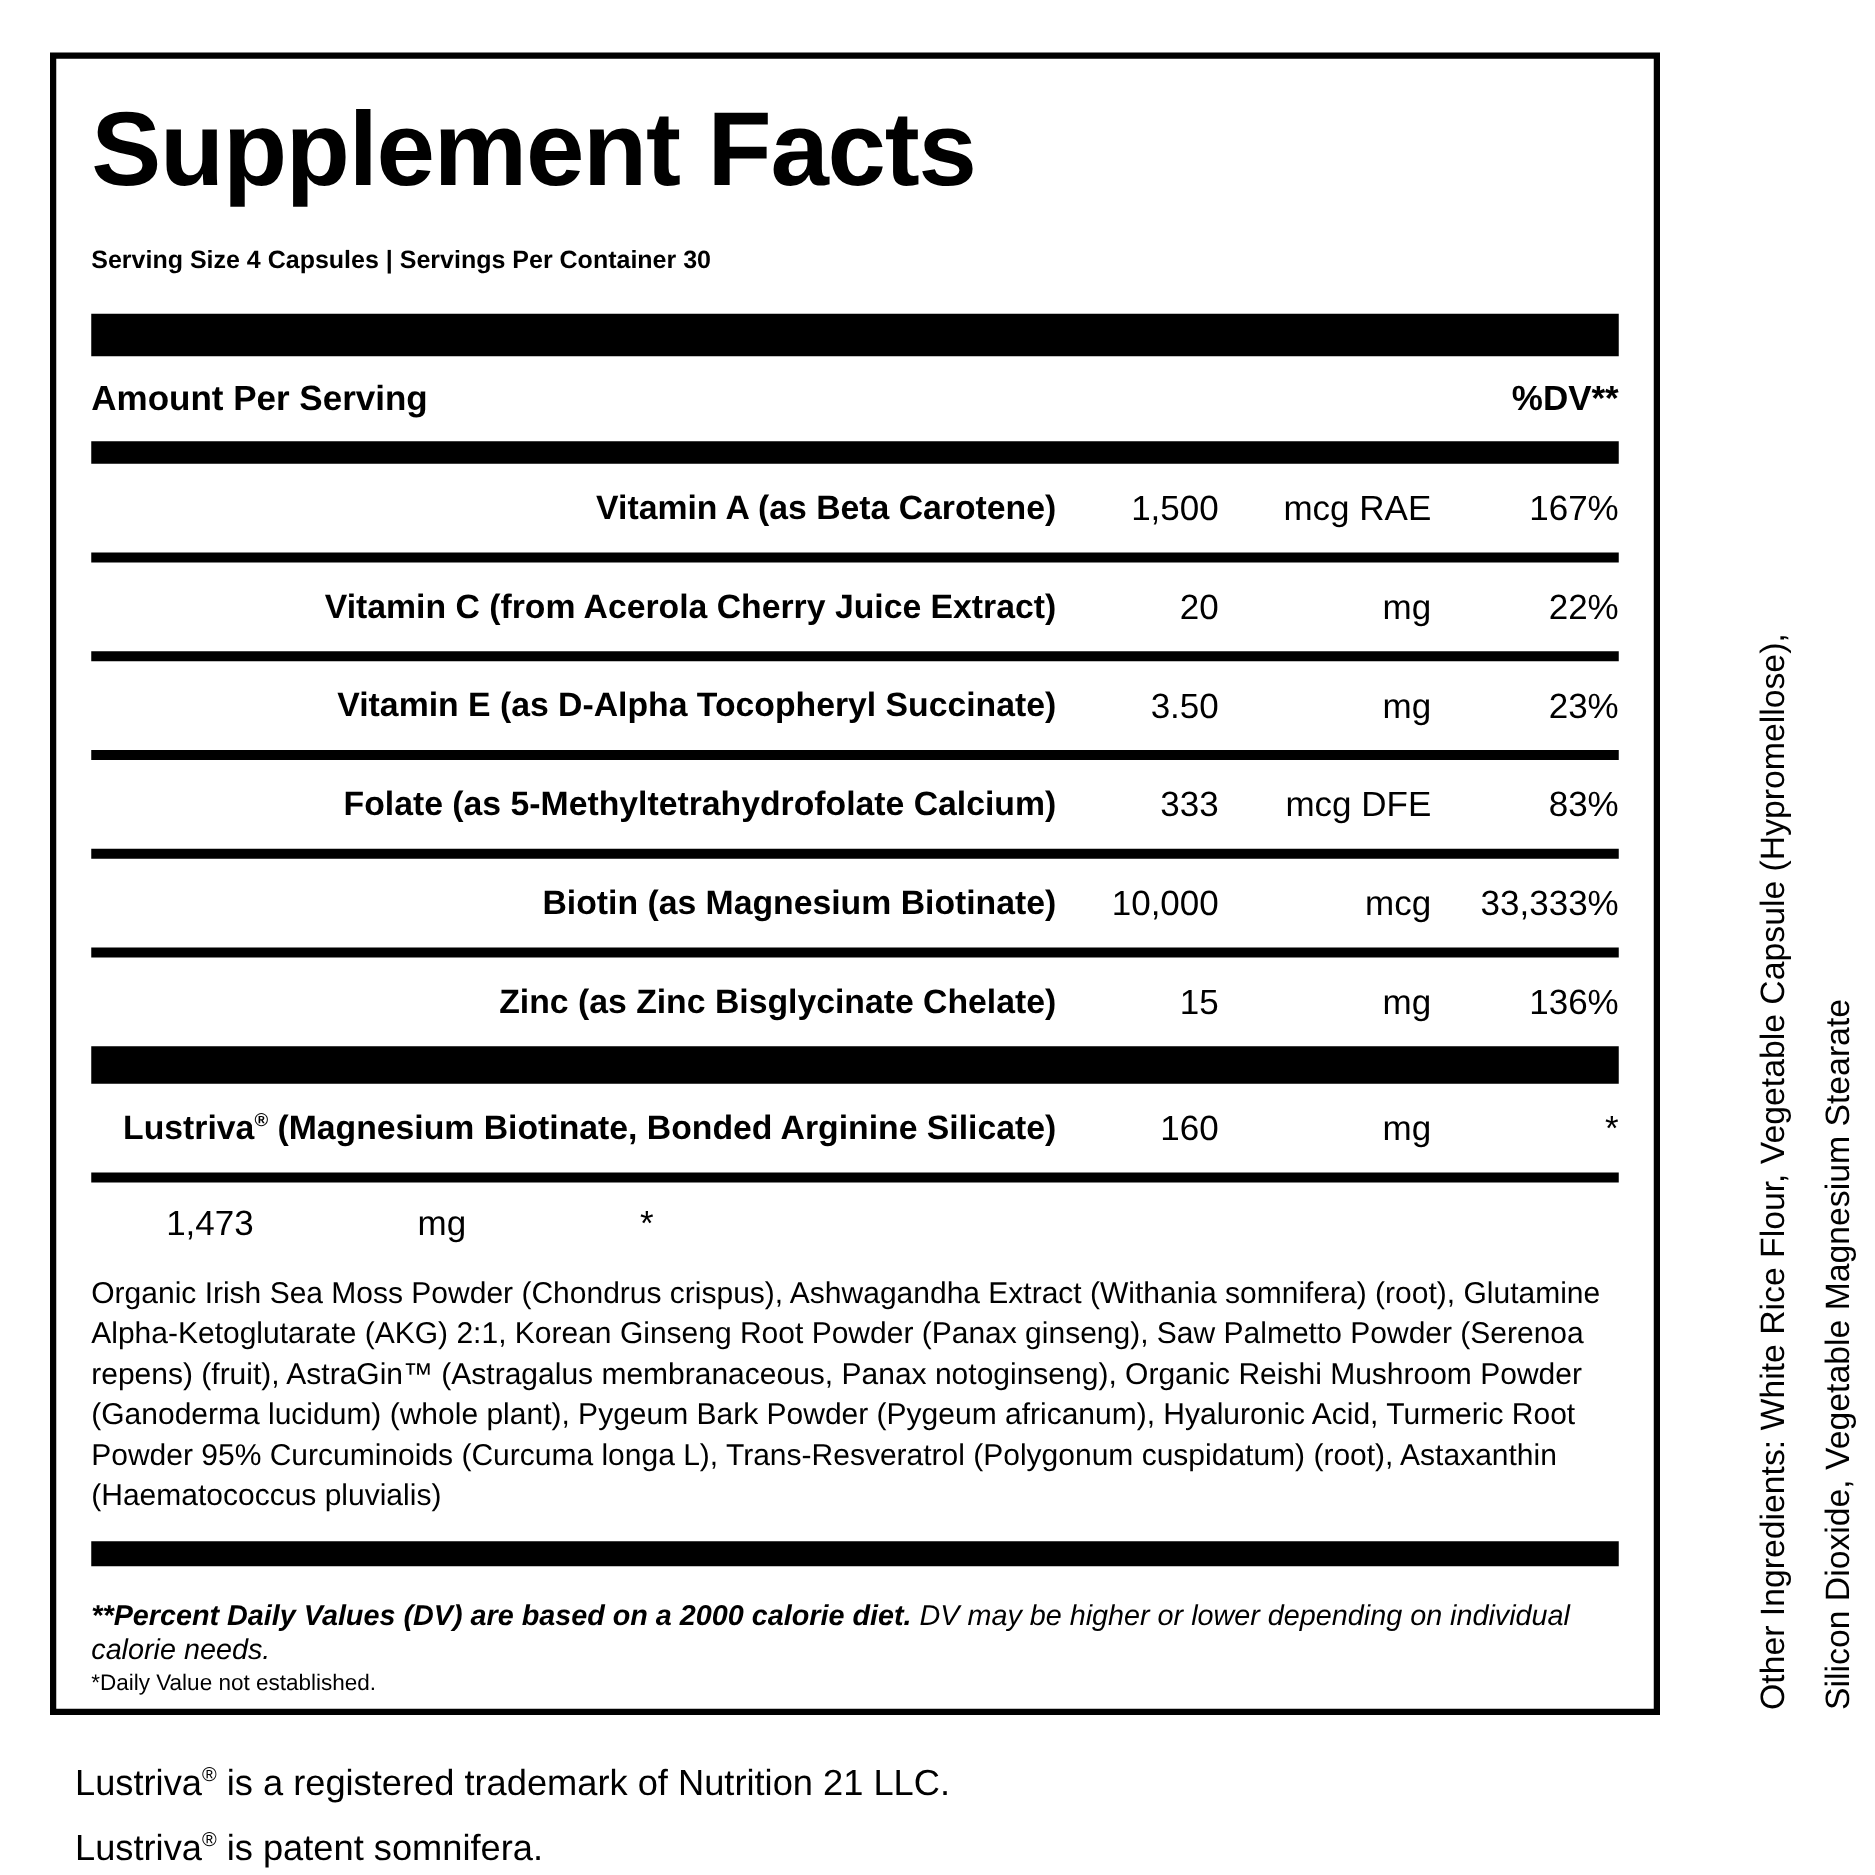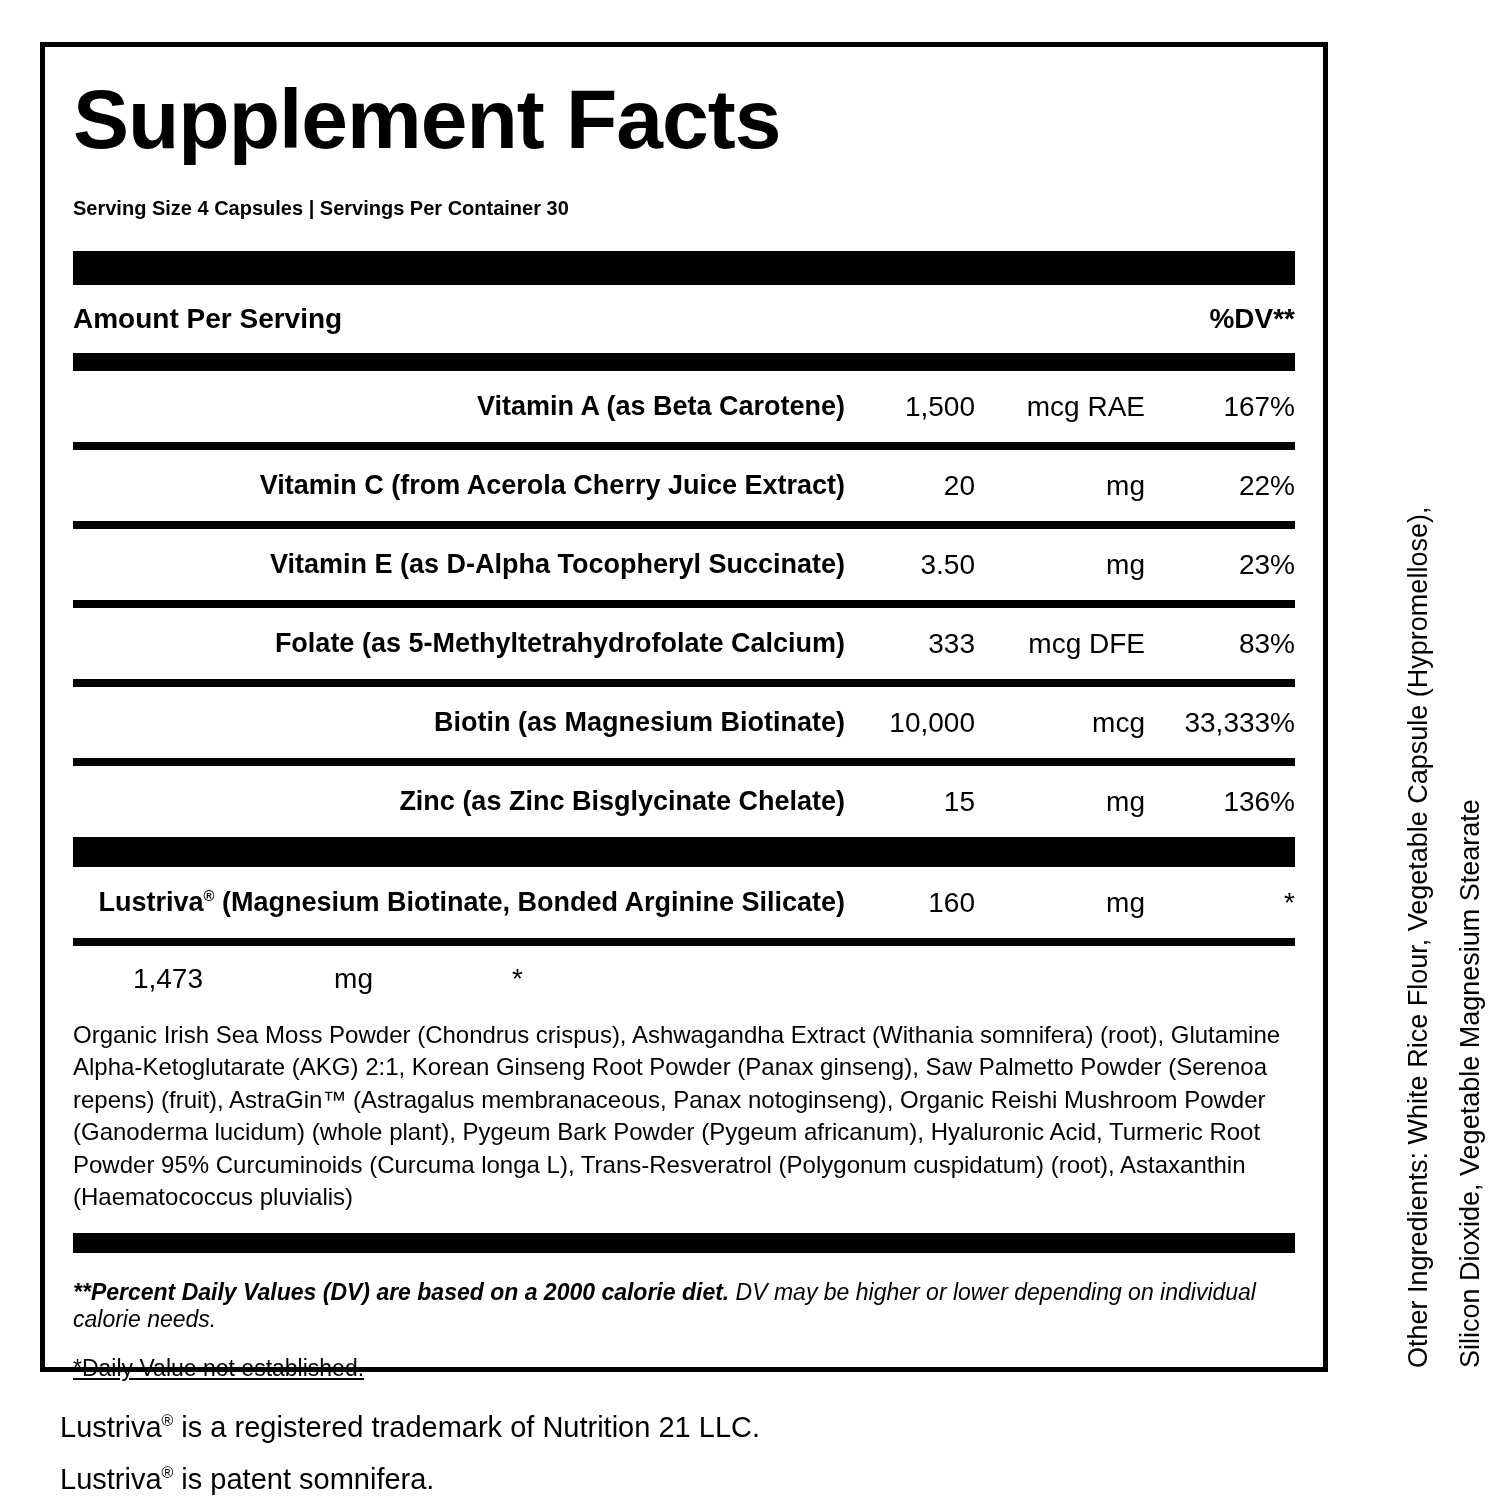--- a/index.html
+++ b/index.html
@@ -68,24 +68,23 @@
     font-weight: normal;
   }
   .footnote1 {
     font-size: 23px;
     line-height: 27px;
     margin-top: 26px;
     font-style: italic;
   }
   .footnote1 .fn-bold { font-weight: bold; }
   .footnote2 {
-    font-size: 23px;
+    font-size: 18px;
     line-height: 27px;
-    margin-top: 22px;
-    text-decoration: underline;
+    margin-top: 0;
   }
   .trademarks {
     position: absolute;
     left: 60px; top: 1398px;
     font-size: 29px;
     line-height: 45px;
   }
   .vertical-note {
     position: absolute;
     left: 1392px; top: 1368px;

